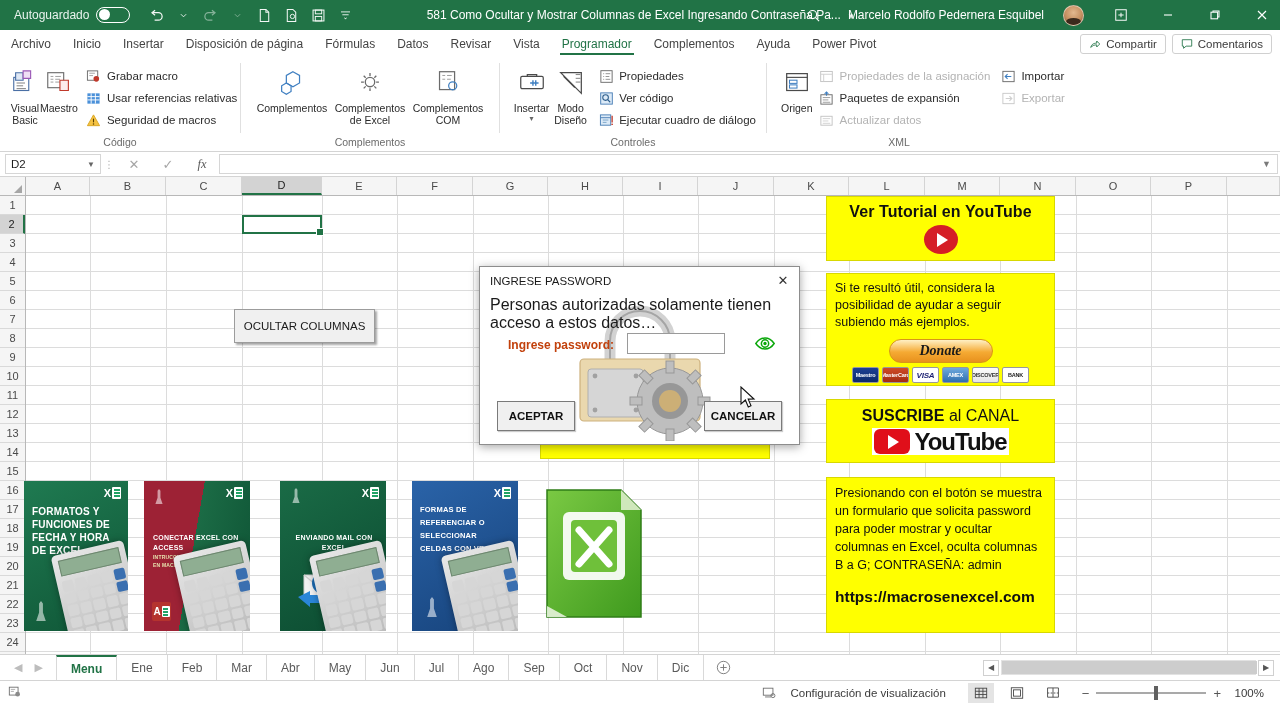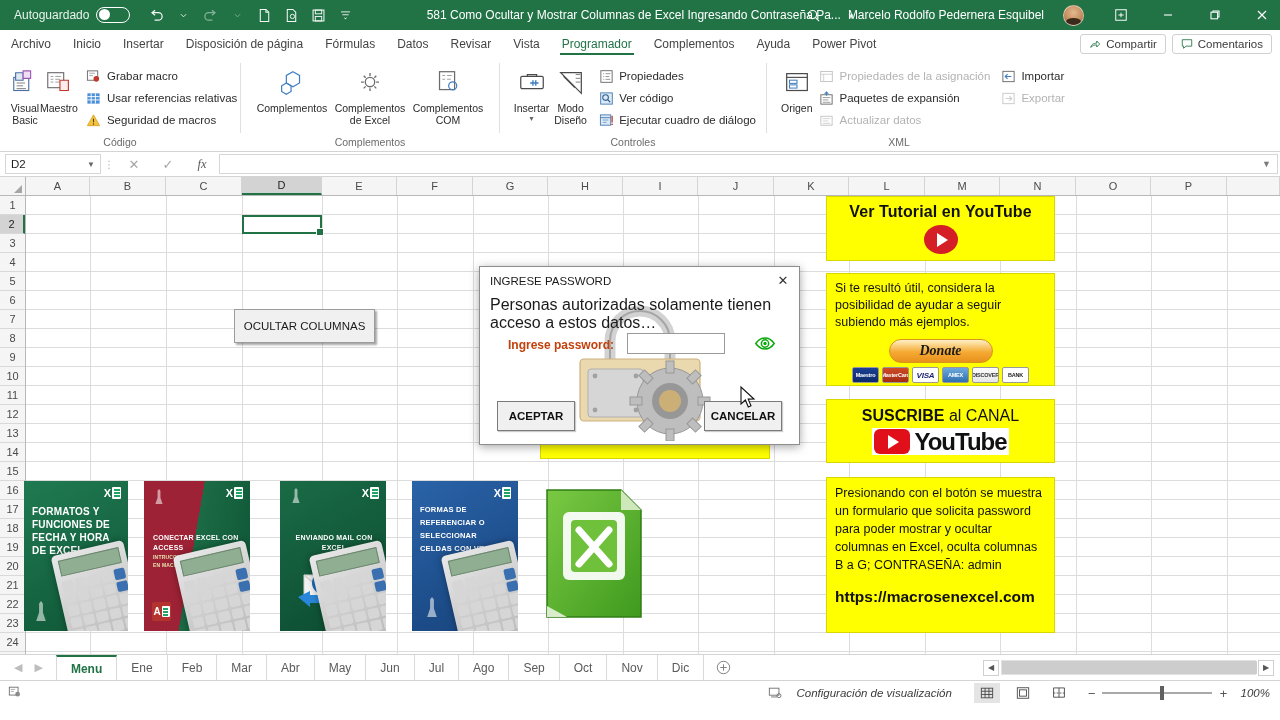--- a/index.html
+++ b/index.html
@@ -238,21 +238,21 @@
   .hscroll { margin-left:auto; display:flex; align-items:center; padding-right:6px; gap:2px;}
   .hs-arrow { width:16px; height:16px; border:1px solid #d0d0d0; background:#fff; color:#555; font-size:8px; display:flex;align-items:center;justify-content:center;}
   .hs-track { width:255px; height:15px; background:#f0f0f0; position:relative; border:1px solid #e2e2e2;}
   .hs-thumb { position:absolute; left:0; top:0; bottom:0; width:255px; background:#cdcdcd; }
   
   .statusbar {
     height: 25px; background: #ffffff; border-top: 1px solid #d4d4d4;
     display: flex; align-items: center; font-size: 11.5px; color: #3b3b3b;
   }
   .sb-left { display:flex; align-items:center; gap:6px; padding-left:8px; }
-  .sb-right { margin-left:auto; display:flex; align-items:center; gap:10px; padding-right:10px;font-style:italic; }
+  .sb-right { margin-left:auto; display:flex; align-items:center; gap:10px; padding-right:16px; }
   .viewbtn { width:26px; height:20px; display:flex; align-items:center; justify-content:center; color:#3b3b3b;}
   .viewbtn.on { background:#e4e4e4; }
   .zoomslider { display:flex; align-items:center; gap:7px; margin-left:6px;}
   .zs-track { width:110px; height:2px; background:#a9a9a9; position:relative; }
   .zs-thumb { position:absolute; left:58px; top:-6px; width:4px; height:14px; background:#606060; }
   .zs-pct { width:36px; text-align:right; }
   
   .cursor { position:absolute; z-index: 60; pointer-events:none; }
   
   .dialog {

